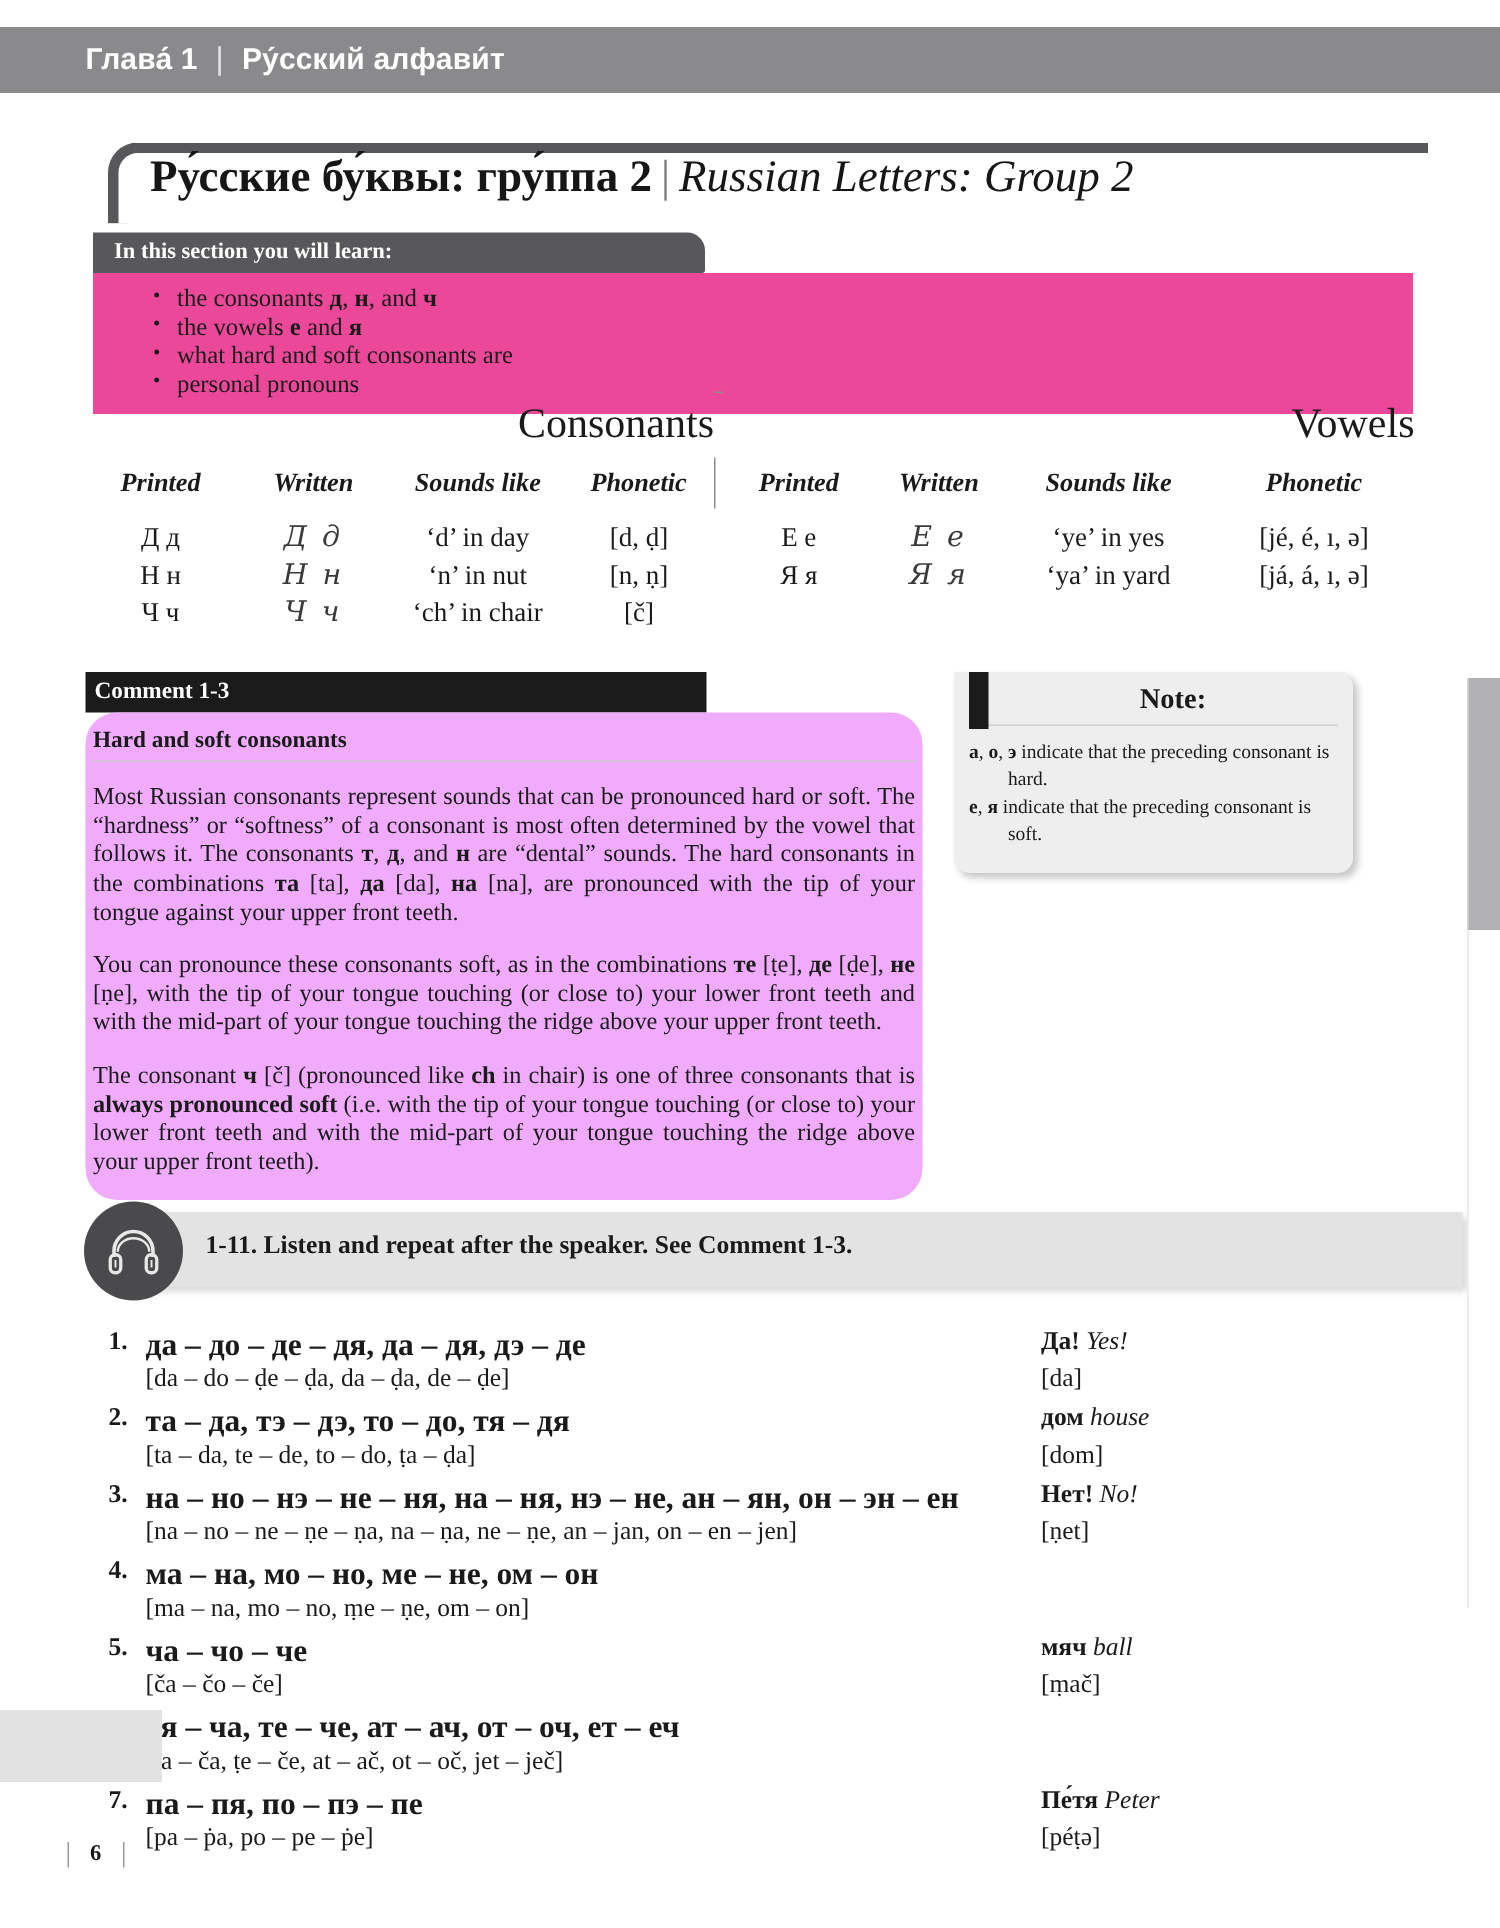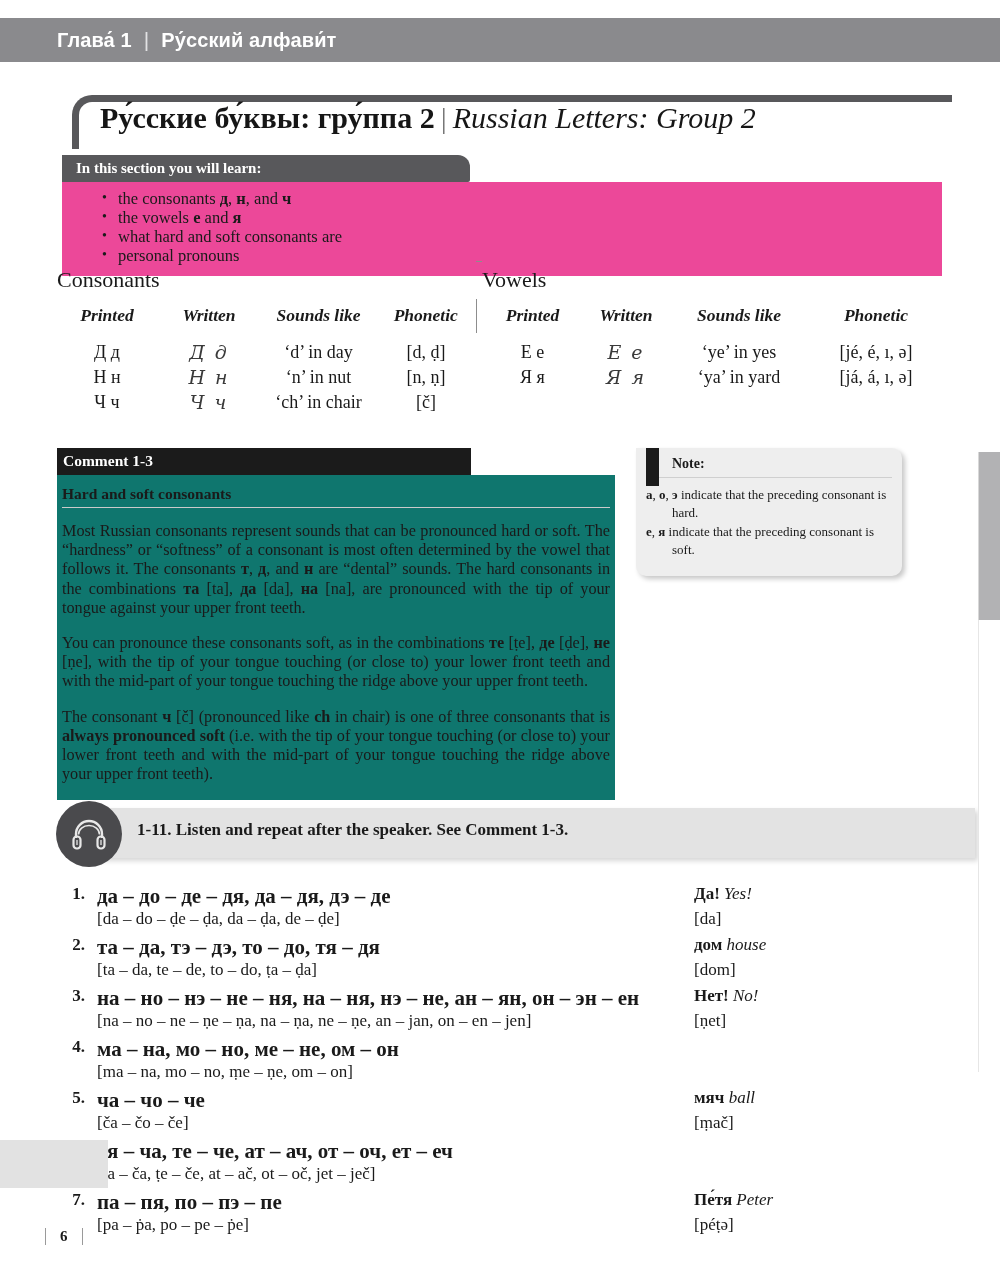--- a/index.html
+++ b/index.html
@@ -75,21 +75,21 @@
   .b { font-weight:bold; }
   .i { font-style:italic; }
 
   
   .ltable { position:absolute; left:57px; top:261px; width:886px; }
   table.lt { border-collapse:collapse; width:886px; }
   table.lt td, table.lt th { border:0; }
   .grp-row td {
     border-top:1px solid #8d8d8d;
     border-bottom:1px solid #8d8d8d;
-    text-align:left; font-size:22px; padding:5px 0 6px 0;
+    text-align:right; font-size:28px; padding:5px 0 6px 0;
   }
   .grp-row td.gap { border-top:1px solid #8d8d8d; border-bottom:none; width:6px; }
   .hdr-row td {
     border-bottom:1px solid #8d8d8d;
     border-right:1px solid #8d8d8d;
     text-align:center; font-style:italic; font-weight:bold;
     font-size:17.5px; padding:6px 0 7px 0;
   }
   .hdr-row td.last { border-right:none; }
   .hdr-row td.mid { border-right:1px solid #8d8d8d; }
@@ -106,39 +106,39 @@
   .colw1 { width:100px; } .colw2 { width:104px; } .colw3 { width:115px; } .colw4 { width:100px; }
   .colw5 { width:101px; } .colw6 { width:86px; }  .colw7 { width:140px; } .colw8 { width:134px; }
 
   
   .comment { position:absolute; left:57px; top:448px; width:558px; }
   .comment-head {
     background:#1b1b1b; color:#ffffff;
     font-weight:bold; font-size:15.5px;
     padding:4px 0 5px 6px; width:414px;
   }
-  .comment-body { background:#0f766e; padding:10px 5px 16px 5px; }
+  .comment-body { background:#f0abfc; padding:10px 5px 16px 5px;border-radius:21px; }
   .comment-sub {
     font-weight:bold; font-size:15.5px; padding-bottom:4px;
     border-bottom:1px solid #cbcbcb; margin-bottom:14px;
   }
   .comment-p { font-size:16.2px; line-height:19.2px; margin:0 0 16px 0; text-align:justify; }
   .comment-p:last-child { margin-bottom:0; }
 
   
   .note {
     position:absolute; left:636px; top:448px; width:266px;
     background:#eeeeee;
     border-top-right-radius:10px; border-bottom-right-radius:10px; border-bottom-left-radius:10px;
     box-shadow:3px 3px 5px rgba(0,0,0,.22);
     padding:8px 10px 16px 10px;
   }
   .note-head { position:relative; border-bottom:1px solid #cfcfcf; padding-bottom:5px; margin-bottom:8px; }
   .note-tab { position:absolute; left:0; top:-8px; width:13px; height:38px; background:#1b1b1b; }
-  .note-title { margin-left:26px; font-weight:bold; font-size:14px; }
+  .note-title { margin-left:26px; font-weight:bold; font-size:19px;text-align:center; }
   .note-li {
     font-size:13px; line-height:18.4px;
     padding-left:26px; text-indent:-26px; margin-bottom:0px;
   }
 
   
   .exband {
     position:absolute; left:93px; top:808px; width:882px; height:50px;
     background:#e3e3e3;
     box-shadow:3px 3px 5px rgba(0,0,0,.16);

